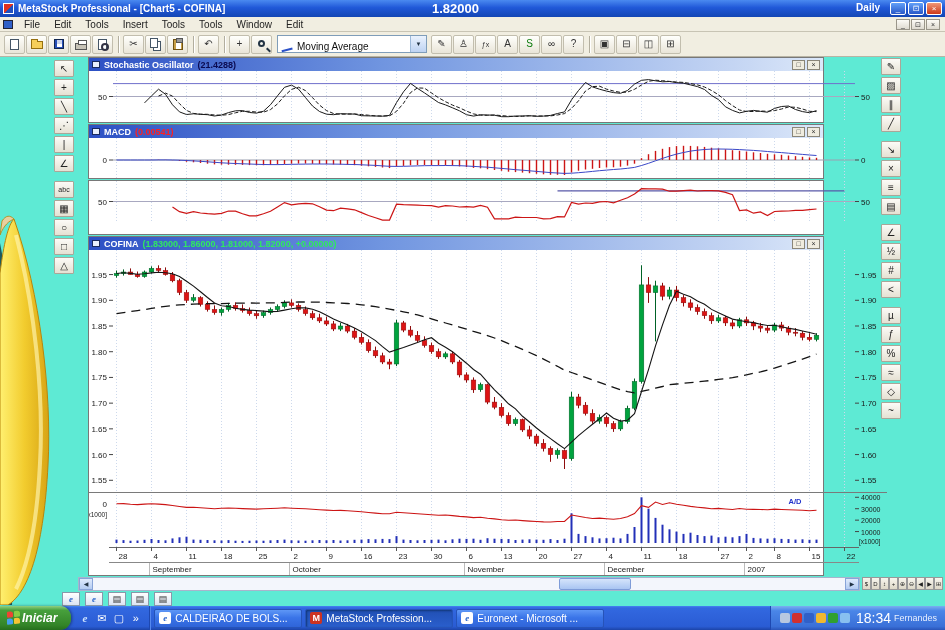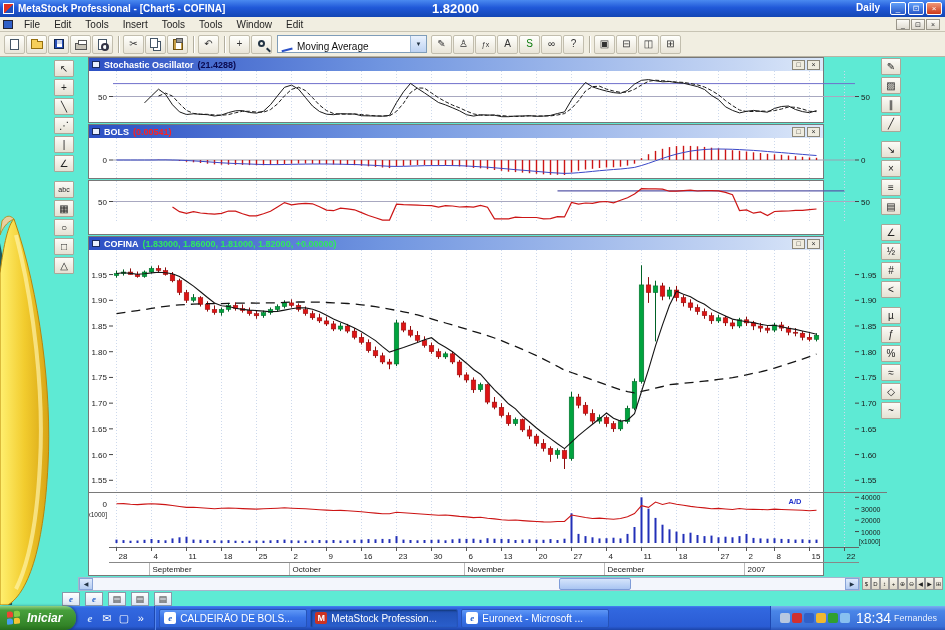--- a/index.html
+++ b/index.html
@@ -57,21 +57,21 @@
 .strack{position:relative;flex:1}
 .sthumb{position:absolute;top:0;width:72px;height:12px;background:linear-gradient(#d5e4fb,#a9c5f2);border:1px solid #7e9cd8;border-radius:2px}
 .navbtns{position:absolute;left:862px;top:577px;display:flex;z-index:2}
 .nbtn{width:9px;height:13px;font-size:6px;border:1px solid #999;background:linear-gradient(#f8f6ee,#ddd8c8);display:flex;align-items:center;justify-content:center;color:#222}
 
 .shortcuts{position:absolute;left:62px;top:592px;display:flex;gap:5px;z-index:16}
 .sbtn{width:18px;height:14px;border:1px solid #8898aa;background:linear-gradient(#ffffff,#dce4f2);font-size:9px;display:flex;align-items:center;justify-content:center;color:#333}
 .sbtn.ie{color:#2a66cc;font-weight:bold;font-style:italic;font-family:"Liberation Serif",serif}
 
 .taskbar{position:absolute;left:0;top:606px;width:945px;height:24px;background:linear-gradient(180deg,#4584f4 0%,#3268e0 8%,#2a5cd4 85%,#1c44a8);display:flex;align-items:center;z-index:30}
-.startbtn{height:24px;padding:0 14px 0 7px;display:flex;align-items:center;gap:5px;color:#fff;font-size:12px;font-weight:bold;font-style:italic;background:linear-gradient(180deg,#8fd080 0%,#47a03c 18%,#338428 80%,#256e1c);border-radius:0 11px 11px 0;box-shadow:1px 0 3px rgba(0,0,0,.4);flex:none}
+.startbtn{height:24px;padding:0 14px 0 7px;display:flex;align-items:center;color:#fff;font-size:12px;font-weight:bold;font-style:italic;background:linear-gradient(180deg,#8fd080 0%,#47a03c 18%,#338428 80%,#256e1c);border-radius:0 11px 11px 0;box-shadow:1px 0 3px rgba(0,0,0,.4);flex:none}
 .flag{width:15px;height:14px;display:grid;grid-template-columns:6px 6px;grid-template-rows:6px 6px;gap:1px;transform:skewY(-6deg)}
 .flag i{border-radius:1px 3px 1px 1px}
 .flag i:nth-child(1){background:#ee4433}
 .flag i:nth-child(2){background:#88cc44}
 .flag i:nth-child(3){background:#44a0ee}
 .flag i:nth-child(4){background:#f4c433}
 .qlaunch{display:flex;align-items:center;gap:4px;padding:0 7px;height:24px;border-right:1px solid #1e48b0;box-shadow:1px 0 0 #5588ee;flex:none}
 .qico{font-size:11px;color:#fff;width:13px;text-align:center}
 .qico.ie{font-family:"Liberation Serif",serif;font-style:italic;font-weight:bold;color:#cfe4ff}
 .tasks{display:flex;align-items:center;gap:3px;padding:0 4px;flex:1;min-width:0}
@@ -353,21 +353,21 @@
         <line x1="20" y1="25.5" x2="24" y2="25.5" stroke="#444"></line>
         <line x1="766" y1="25.5" x2="770" y2="25.5" stroke="#444"></line>
         <text x="18" y="28.5" text-anchor="end" font-size="8" fill="#1a1a1a" font-family="Liberation Sans, sans-serif" font-weight="normal">50</text>
         <text x="772" y="28.5" text-anchor="start" font-size="8" fill="#1a1a1a" font-family="Liberation Sans, sans-serif" font-weight="normal">50</text>
       </svg>
   </div>
 
   <div class="pane" id="pane-macd">
     <div class="ptitle">
       <span class="pt-ico"></span>
-      <span>BOLS</span>
+      <span>MACD</span>
       <span class="pt-val red">(0.00541)</span>
       <span class="pt-btns">
         <span class="ptb">□</span>
         <span class="ptb">×</span>
       </span>
     </div>
     <svg id="svg-macd" width="798" height="40">
         <line x1="27.5" y1="0" x2="27.5" y2="40" stroke="#cdd9ec" stroke-width="1" stroke-dasharray="1,2"></line>
         <line x1="62.5" y1="0" x2="62.5" y2="40" stroke="#cdd9ec" stroke-width="1" stroke-dasharray="1,2"></line>
         <line x1="97.5" y1="0" x2="97.5" y2="40" stroke="#cdd9ec" stroke-width="1" stroke-dasharray="1,2"></line>

